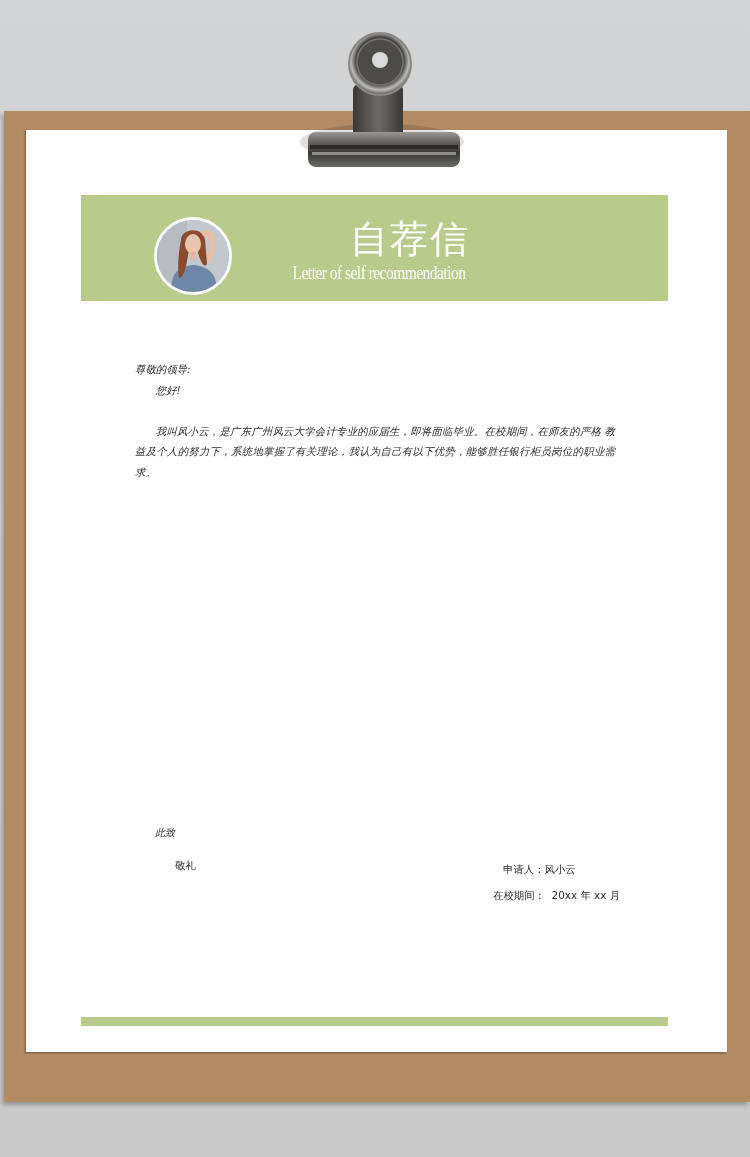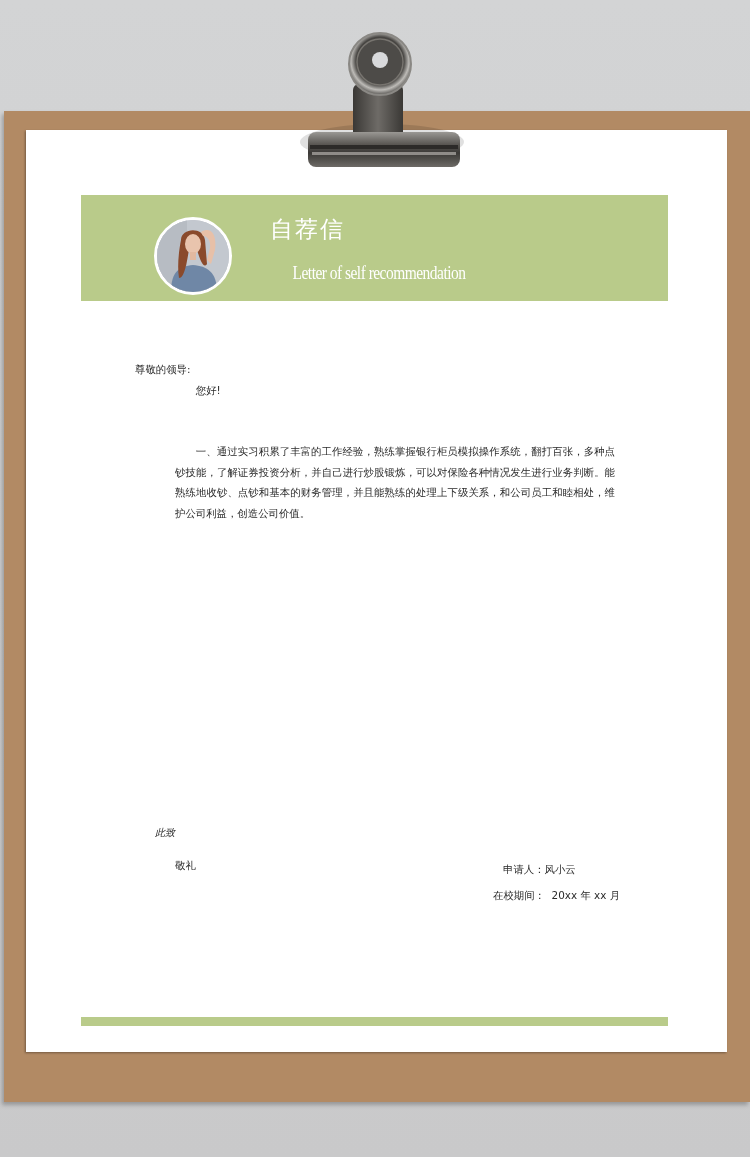--- a/index.html
+++ b/index.html
@@ -22,37 +22,37 @@
   .banner {
     position:absolute; left:81px; top:195px; width:587px; height:106px;
     background:#b9cb8a;
   }
   .avatar {
     position:absolute; left:154px; top:217px; width:72px; height:72px;
     border-radius:50%; border:3px solid #fff; overflow:hidden;
     background:#b9bec6;
   }
   .title {
-    position:absolute; left:270px; top:214px; width:200px; text-align:left;
-    color:#fff; font-size:23px; font-weight:300; letter-spacing:2px;
+    position:absolute; left:270px; top:214px; width:200px; text-align:right;
+    color:#fff; font-size:38px; font-weight:300; letter-spacing:2px;
     font-family:"DejaVu Sans",sans-serif;
   }
   .subtitle {
     position:absolute; left:250px; top:263px; width:258px; text-align:center;
     color:#fff; font-size:18px; letter-spacing:-0.6px;
     font-family:"Liberation Serif","DejaVu Serif",serif;
     transform:scaleX(0.86); transform-origin:center;
   }
   .body-text {
     position:absolute; left:135px; top:359px; width:480px;
     color:#2b2b2b; font-size:10.4px; line-height:20.5px;
     font-family:"DejaVu Sans",sans-serif;
   }
-  .body-text p { margin:0; text-align:justify; }
-  .body-text .indent { text-indent:20.8px;margin-left:40px; }
+  .body-text p { margin:0; text-align:justify;font-style:italic; }
+  .body-text .indent { text-indent:20.8px; }
   .body-text .gap { height:20.5px; }
   .closing { position:absolute; left:155px; top:826px; font-size:10px; color:#2b2b2b;font-style:italic; }
   .salute { position:absolute; left:135px; top:859px; font-size:10.4px; color:#2b2b2b;margin-left:40px; }
   .applicant { position:absolute; left:503px; top:863px; font-size:10.4px; color:#2b2b2b; }
   .apply-date { position:absolute; left:493px; top:889px; font-size:10.4px; color:#2b2b2b; white-space:pre; }
   .footer-bar {
     position:absolute; left:81px; top:1017px; width:587px; height:9px;
     background:#b9cb8a;
   }
 </style>
@@ -107,22 +107,22 @@
   </svg>
 </div>
 
 <div class="title">自荐信</div>
 <div class="subtitle">Letter of self recommendation</div>
 
 <div class="body-text">
   <p>尊敬的领导:</p>
   <p class="indent">您好!</p>
   <div class="gap"></div>
+  <p class="indent">我叫风小云，是广东广州风云大学会计专业的应届生，即将面临毕业。在校期间，在师友的严格 教益及个人的努力下，系统地掌握了有关理论，我认为自己有以下优势，能够胜任银行柜员岗位的职业需求。</p>
   <div class="gap"></div>
-  <p class="indent">一、通过实习积累了丰富的工作经验，熟练掌握银行柜员模拟操作系统，翻打百张，多种点钞技能，了解证券投资分析，并自己进行炒股锻炼，可以对保险各种情况发生进行业务判断。能熟练地收钞、点钞和基本的财务管理，并且能熟练的处理上下级关系，和公司员工和睦相处，维护公司利益，创造公司价值。</p>
   <div class="gap"></div>
   <div class="gap"></div>
 </div>
 
 <div class="closing">此致</div>
 <div class="salute">敬礼</div>
 <div class="applicant">申请人：风小云</div>
 <div class="apply-date">在校期间：  20xx 年 xx 月</div>
 
 <div class="footer-bar"></div>

